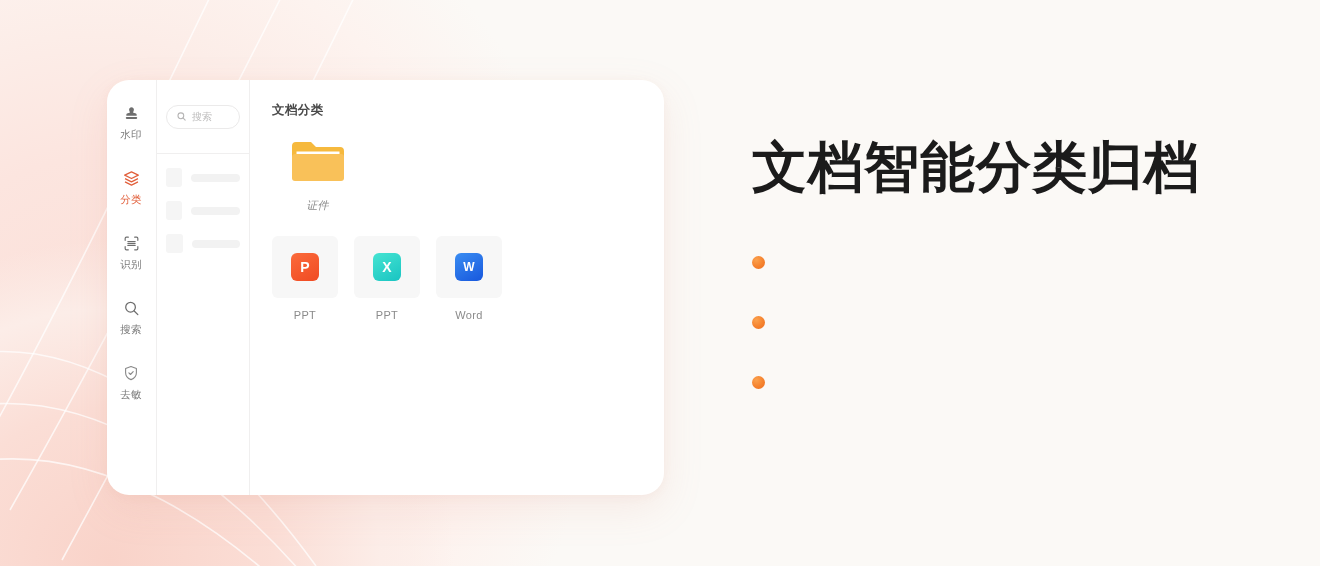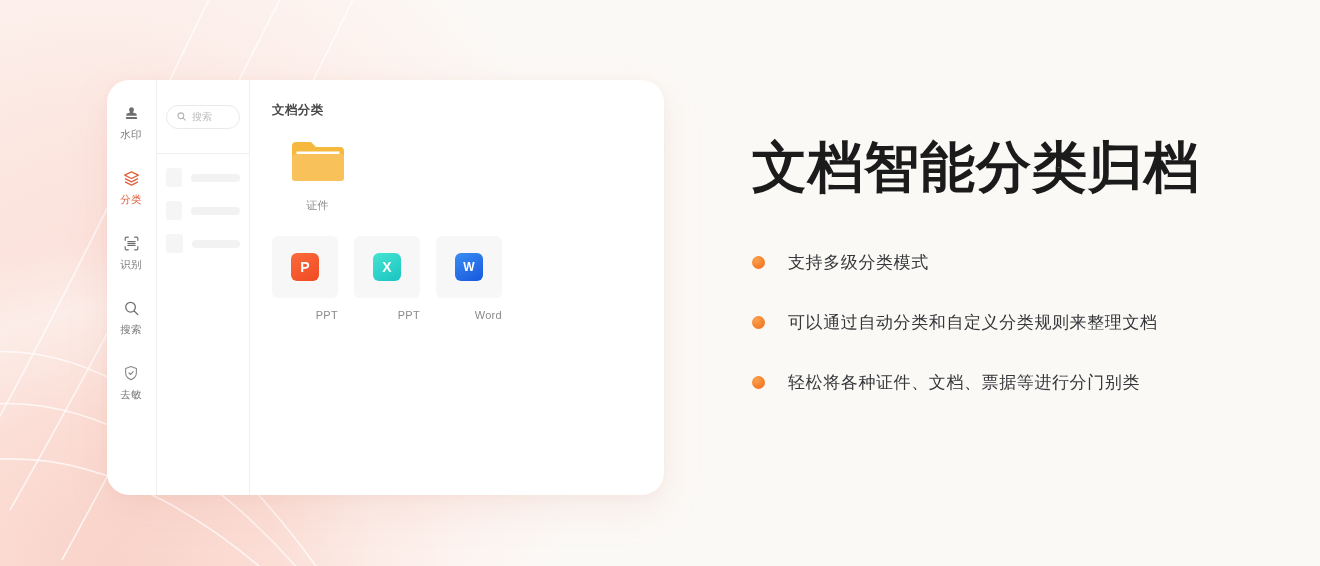--- a/index.html
+++ b/index.html
@@ -93,36 +93,36 @@
   .list-bar { height: 8px; border-radius: 4px; background: #F2F2F2; }
 
   
   #content-panel { flex: 1; padding: 22px 20px 0 22px; }
   #content-title {
     font-size: 12.5px; color: #4A4A4A; font-weight: bold;
     letter-spacing: .4px;
   }
 
   #folder-grid { display: flex; margin-top: 19px; }
-  .folder-cell { width: 91px; text-align: center; cursor: pointer; }
+  .folder-cell { width: 91px; text-align: center; cursor: pointer; font-style: italic; }
   .folder-name { font-size: 11px; color: #8B8B8B; margin-top: 9px; letter-spacing: .3px; }
 
   #file-grid { display: flex; margin-top: 23px; gap: 16px; }
   .file-cell { width: 66px; text-align: center; cursor: pointer; }
   .file-tile {
     width: 66px; height: 62px;
     background: #F7F7F7; border-radius: 6px;
     display: flex; align-items: center; justify-content: center;
   }
   .file-badge {
     width: 28px; height: 28px; border-radius: 6px;
     display: flex; align-items: center; justify-content: center;
     color: #fff; font-size: 14px; font-weight: bold;
   }
-  .file-name { font-size: 11px; color: #8B8B8B; margin-top: 11px; letter-spacing: .3px; text-align: right; }
+  .file-name { font-size: 11px; color: #8B8B8B; margin-top: 11px; letter-spacing: .3px; }
 
   
   #promo { position: absolute; left: 752px; top: 112px; width: 520px; margin-top: 25px; }
   #promo-title {
     font-size: 55px; font-weight: bold; color: #1B1B1B;
     letter-spacing: 1px; line-height: 1.12;
     font-family: "DejaVu Sans", "Liberation Sans", sans-serif;
   }
   #bullet-list { margin-top: 49px; }
   .bullet-row { display: flex; align-items: center; height: 30px; margin-bottom: 30px; }
@@ -279,24 +279,21 @@
     </div>
   </div>
 </div>
 
 <div id="promo">
   <h1 id="promo-title">文档智能分类归档</h1>
 
   <div id="bullet-list">
     <div class="bullet-row">
       <span class="bullet-dot"></span>
-      <span class="bullet-text">支持多级分类模式</span>
     </div>
     <div class="bullet-row">
       <span class="bullet-dot"></span>
-      <span class="bullet-text">可以通过自动分类和自定义分类规则来整理文档</span>
     </div>
     <div class="bullet-row">
       <span class="bullet-dot"></span>
-      <span class="bullet-text">轻松将各种证件、文档、票据等进行分门别类</span>
     </div>
   </div>
 </div>
 
 </body></html>

